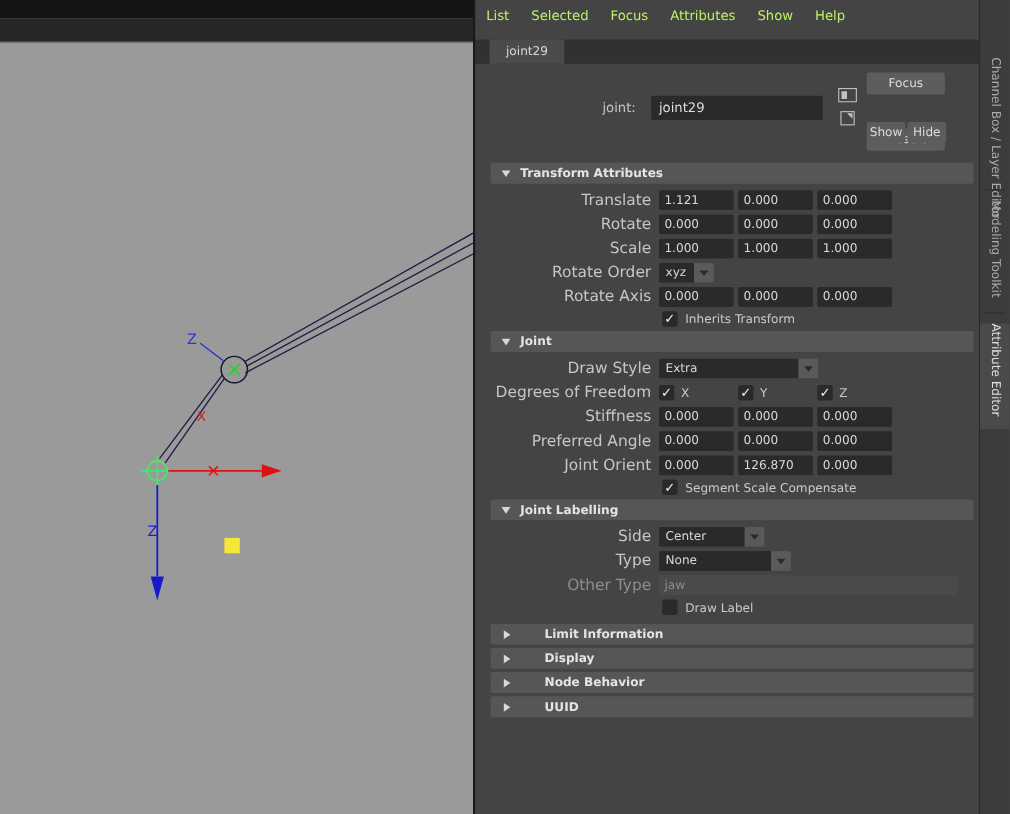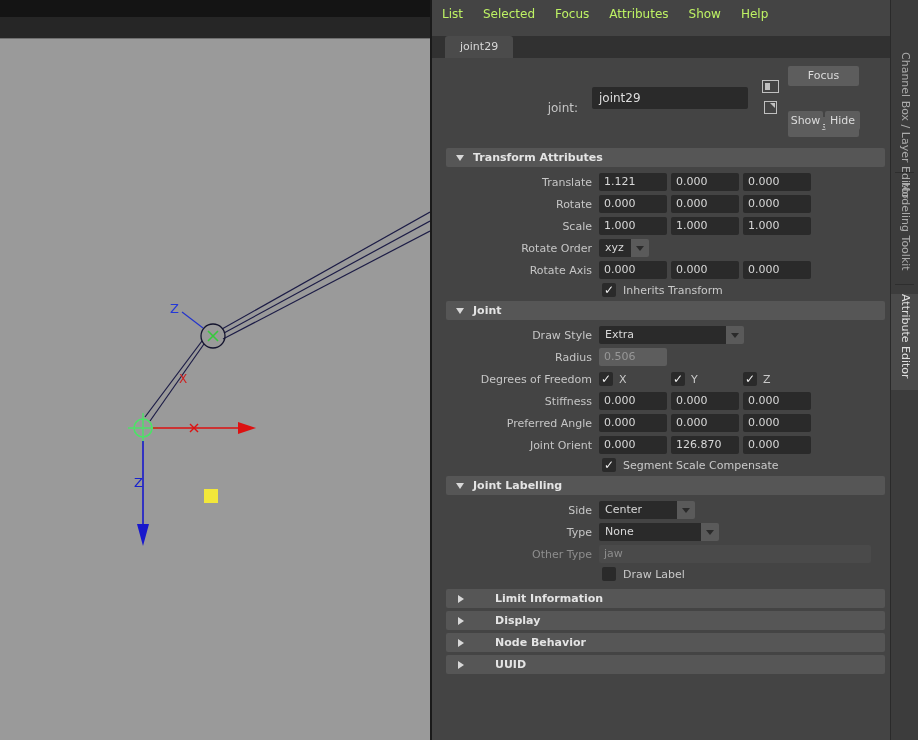--- a/index.html
+++ b/index.html
@@ -16,21 +16,21 @@
 
   #menubar { position:absolute; left:0; top:0; right:0; height:27px;
              display:flex; align-items:center; padding-left:0; }
   .menu-item { padding:0 10px; font-size:12px; color:#bef264; cursor:default; }
 
   #tabstrip { position:absolute; left:0; top:36px; right:0; height:22px; background:#313131; }
   .tab-active { position:absolute; left:13px; top:0; height:22px; padding:0 15px;
                 background:#4b4b4b; color:#d8d8d8; font-size:11px; line-height:22px;
                 border-radius:3px 3px 0 0; }
 
-  .node-label { position:absolute; left:58px; top:101px; width:88px; text-align:right;
+  .node-label { position:absolute; left:58px; top:91px; width:88px; text-align:right;
                 font-size:12px; color:#c6c6c6; }
   .node-field { position:absolute; left:160px; top:87px; width:156px; height:22px;
                 background:#2a2a2a; border-radius:2px; color:#dedede; font-size:12px;
                 line-height:22px; padding-left:7px; }
   .copy-tab-icon { position:absolute; left:330px; top:80px; width:17px; height:13px;
                    border:1px solid #c0c0c0; }
   .copy-tab-icon::after { content:""; position:absolute; left:2px; top:2px; width:5px;
                    height:7px; background:#c0c0c0; }
   .tearoff-icon { position:absolute; left:332px; top:101px; width:13px; height:13px;
                   border:1px solid #c0c0c0; }
@@ -49,21 +49,21 @@
   .section-header { height:19px; background:#565656; border-radius:2px;
                     display:flex; align-items:center; margin-bottom:4px; cursor:default; }
   .section-header.gap { margin-bottom:3px;gap:20px; }
   .tri-down  { width:0; height:0; border-left:4px solid transparent; border-right:4px solid transparent;
                border-top:6px solid #d8d8d8; margin:0 9px 0 10px; }
   .tri-right { width:0; height:0; border-top:4px solid transparent; border-bottom:4px solid transparent;
                border-left:6px solid #d8d8d8; margin:0 11px 0 12px; }
   .section-title { font-size:11px; font-weight:bold; color:#e4e4e4; }
 
   .row { display:flex; align-items:center; height:22px; }
-  .row-label { width:153px; text-align:right; padding-right:7px; font-size:11px; color:#c6c6c6; }
+  .row-label { width:153px; text-align:right; padding-right:7px; font-size:14px; color:#c6c6c6; }
   .row-label.dim { color:#8d8d8d; }
   .fld { width:68px; height:18px; margin-right:4px; background:#2a2a2a; border-radius:2px;
          font-size:11px; color:#d8d8d8; line-height:18px; padding-left:5px; }
   .fld.disabled { background:#5d5d5d; color:#979797; }
   .fld.wide-disabled { width:272px; background:#4a4a4a; color:#8d8d8d; }
 
   .dropdown { height:18px; display:flex; border-radius:2px; overflow:hidden; }
   .dd-text { background:#2a2a2a; color:#d8d8d8; font-size:11px; line-height:18px;
              padding-left:6px; flex:1; }
   .dd-btn { width:18px; background:#5a5a5a; display:flex; align-items:center; justify-content:center; }
@@ -226,24 +226,20 @@
       <div class="row">
         <span class="row-label">Draw Style</span>
         <div class="dropdown" style="width:145px">
           <div class="dd-text">Extra</div>
           <div class="dd-btn">
               <span class="dd-tri"></span>
             </div>
         </div>
       </div>
 
-      <div class="row">
-        <span class="row-label">Radius</span>
-        <div class="fld disabled">0.506</div>
-      </div>
 
       <div class="row">
         <span class="row-label">Degrees of Freedom</span>
         <div class="dof-group">
           <span class="checkbox">
             <span class="check-glyph">✓</span>
           </span>
           <span class="cb-label">X</span>
         </div>
         <div class="dof-group">

